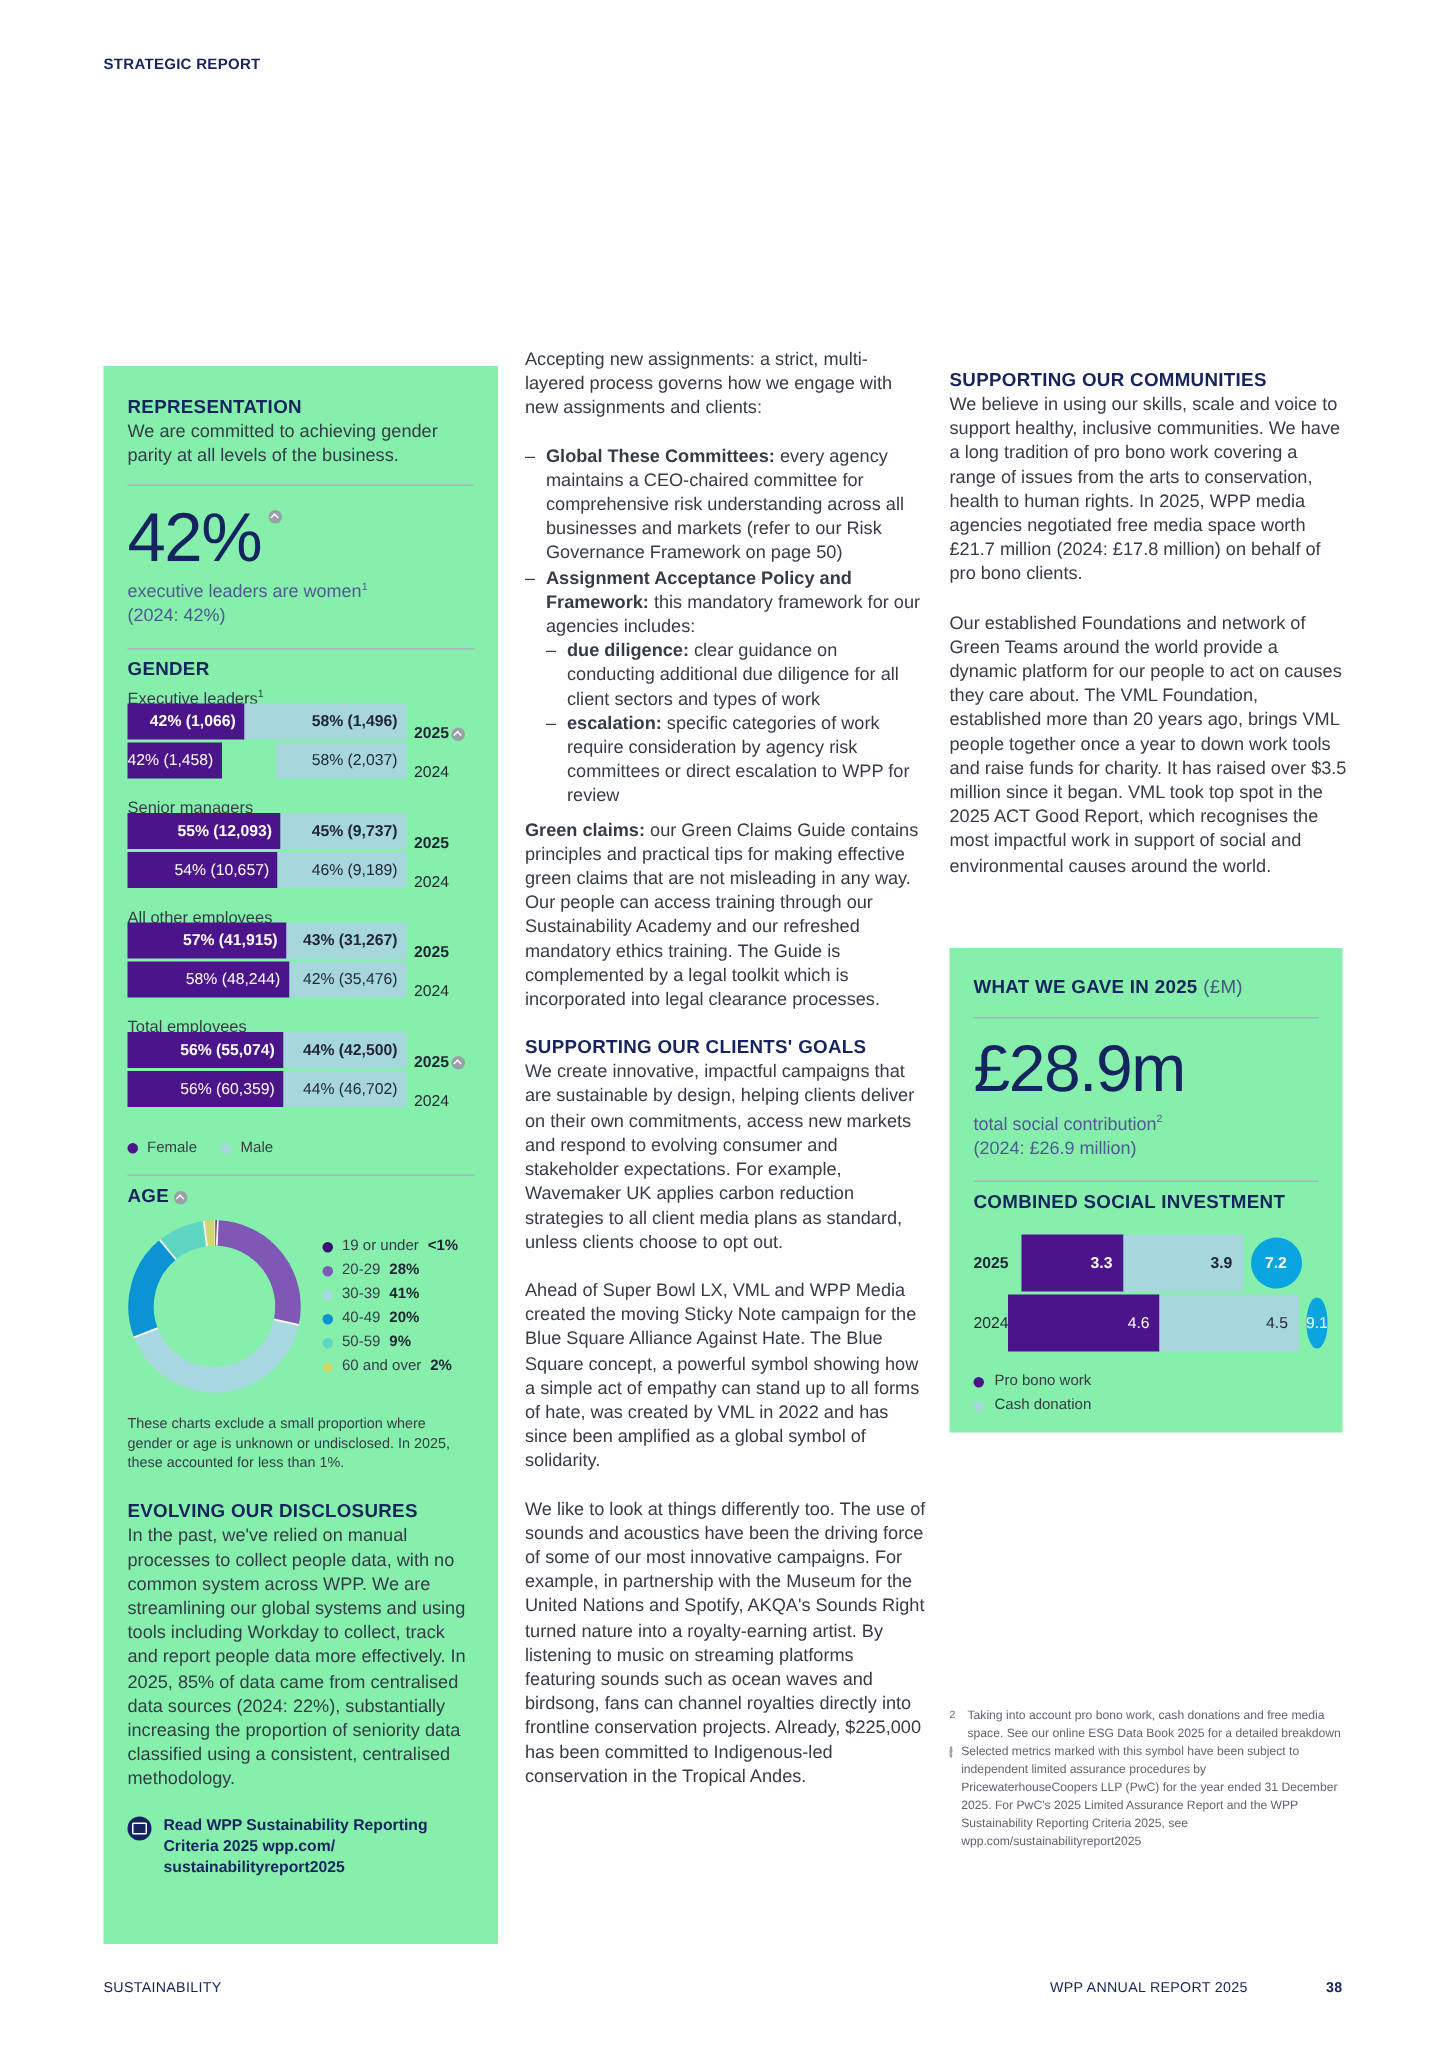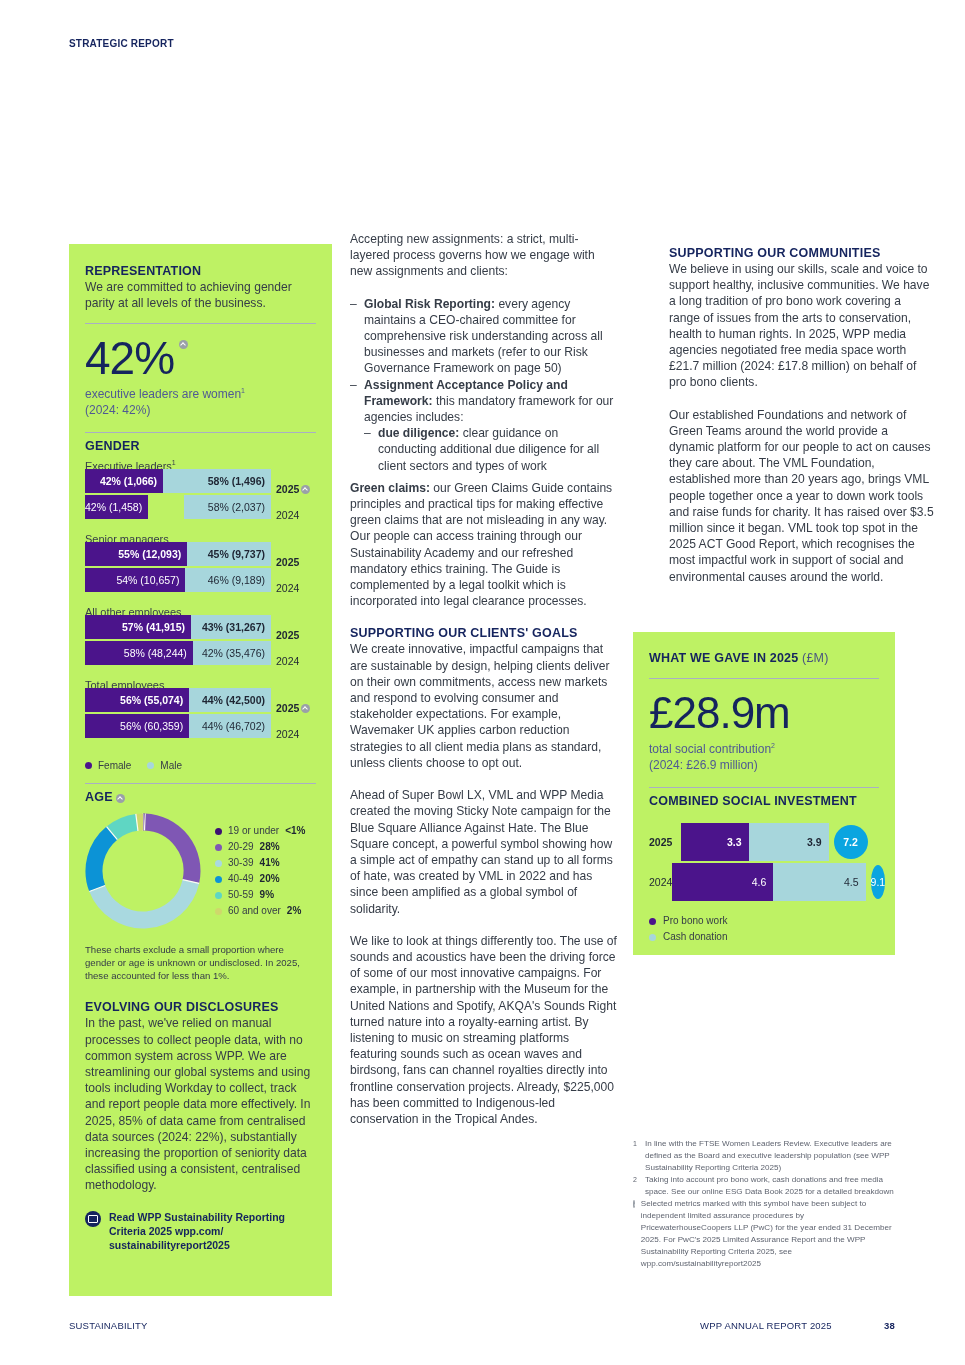--- a/index.html
+++ b/index.html
@@ -1,20 +1,20 @@
 <!DOCTYPE html>
 <html><head>
 <meta charset="utf-8">
 <style>
   * { box-sizing: border-box; margin: 0; padding: 0; }
   html, body { width: 965px; height: 1365px; background: #ffffff; }
   body { position: relative; font-family: "Liberation Sans", "DejaVu Sans", sans-serif; color: #333a44; overflow: hidden; }
   .top-label { position: absolute; left: 69px; top: 38px; font-size: 10px; font-weight: bold; color: #15245e; letter-spacing: 0.2px; }
 
-  .panel { position: absolute; background: #bef264; }
+  .panel { position: absolute; background: #86efac; }
   .panel-left { left: 69px; top: 244px; width: 263px; height: 1052px; padding: 20px 16px 0 16px; }
   .panel-right { left: 633px; top: 632px; width: 262px; height: 323px; padding: 19px 16px 0 16px; }
 
   h3.sec { font-size: 12.5px; font-weight: bold; color: #15245e; letter-spacing: 0.2px; line-height: 15px; }
   h3.sec .light { font-weight: normal; color: #4a5580; }
   p.body, .body { font-size: 12.1px; line-height: 16.2px; color: #353c47; }
   .rule { height: 1px; background: #a9afc4; margin: 12px 0 10px 0; }
 
   .big-num { font-size: 46px; font-weight: 300; color: #15245e; line-height: 48px; letter-spacing: -1px; position: relative; display: inline-block; }
   .assure { display: inline-block; width: 9px; height: 9px; border-radius: 50%; background: #9aa0a8; position: relative; vertical-align: middle; }
@@ -43,21 +43,21 @@
   .age-legend b { font-weight: bold; color: #1e2533; }
   .note { font-size: 9.6px; line-height: 13px; color: #353c47; margin-top: 14px; }
 
   .link-row { display: flex; gap: 8px; margin-top: 16px; }
   .link-icon { width: 16px; height: 16px; border-radius: 50%; background: #15245e; flex: none; position: relative; margin-top: 1px; }
   .link-icon::after { content: ""; position: absolute; left: 3px; top: 4px; width: 8px; height: 6px; border: 1.2px solid #fff; border-radius: 1px; }
   .link-text { font-size: 10.5px; line-height: 14px; font-weight: bold; color: #15245e; }
 
   .col { position: absolute; }
   .col-mid { left: 350px; top: 231px; width: 268px; }
-  .col-right { left: 669px; top: 246px; width: 265px; }
+  .col-right { left: 633px; top: 246px; width: 265px; }
   .dash-list { list-style: none; margin-top: 16px; }
   .dash-list > li { position: relative; padding-left: 14px; }
   .dash-list > li::before { content: "–"; position: absolute; left: 0; top: 0; }
   .dash-list ul { list-style: none; }
   .dash-list ul li { position: relative; padding-left: 14px; }
   .dash-list ul li::before { content: "–"; position: absolute; left: 0; }
   .gap { height: 16px; }
 
   .social-wrap { margin-top: 2px; }
   .soc-row { display: flex; align-items: center; height: 38px; margin-bottom: 2px; }
@@ -244,24 +244,25 @@
   <p class="body">In the past, we've relied on manual processes to collect people data, with no common system across WPP. We are streamlining our global systems and using tools including Workday to collect, track and report people data more effectively. In 2025, 85% of data came from centralised data sources (2024: 22%), substantially increasing the proportion of seniority data classified using a consistent, centralised methodology.</p>
   <div class="link-row">
     <span class="link-icon"></span>
     <span class="link-text">Read WPP Sustainability Reporting Criteria 2025 wpp.com/ sustainabilityreport2025</span>
   </div>
 </div>
 
 <div class="col col-mid body">
   <p>Accepting new assignments: a strict, multi-layered process governs how we engage with new assignments and clients:</p>
   <ul class="dash-list">
-    <li><b>Global Risk Reporting:</b><span> every agency maintains a CEO-chaired committee for comprehensive risk understanding across all businesses and markets (refer to our Risk Governance Framework on page 50)</span></li>
+    <li><b>Global These Committees:</b><span> every agency maintains a CEO-chaired committee for comprehensive risk understanding across all businesses and markets (refer to our Risk Governance Framework on page 50)</span></li>
     <li><b>Assignment Acceptance Policy and Framework:</b><span> this mandatory framework for our agencies includes:</span>
       <ul>
         <li><b>due diligence:</b><span> clear guidance on conducting additional due diligence for all client sectors and types of work</span></li>
+        <li><b>escalation:</b><span> specific categories of work require consideration by agency risk committees or direct escalation to WPP for review</span></li>
       </ul>
     </li>
   </ul>
   <p style="margin-top:6px;"><b>Green claims:</b><span> our Green Claims Guide contains principles and practical tips for making effective green claims that are not misleading in any way. Our people can access training through our Sustainability Academy and our refreshed mandatory ethics training. The Guide is complemented by a legal toolkit which is incorporated into legal clearance processes.</span></p>
   <h3 class="sec" style="margin-top:17px;">SUPPORTING OUR CLIENTS' GOALS</h3>
   <p>We create innovative, impactful campaigns that are sustainable by design, helping clients deliver on their own commitments, access new markets and respond to evolving consumer and stakeholder expectations. For example, Wavemaker UK applies carbon reduction strategies to all client media plans as standard, unless clients choose to opt out.</p>
   <div class="gap"></div>
   <p>Ahead of Super Bowl LX, VML and WPP Media created the moving Sticky Note campaign for the Blue Square Alliance Against Hate. The Blue Square concept, a powerful symbol showing how a simple act of empathy can stand up to all forms of hate, was created by VML in 2022 and has since been amplified as a global symbol of solidarity.</p>
   <div class="gap"></div>
   <p>We like to look at things differently too. The use of sounds and acoustics have been the driving force of some of our most innovative campaigns. For example, in partnership with the Museum for the United Nations and Spotify, AKQA's Sounds Right turned nature into a royalty-earning artist. By listening to music on streaming platforms featuring sounds such as ocean waves and birdsong, fans can channel royalties directly into frontline conservation projects. Already, $225,000 has been committed to Indigenous-led conservation in the Tropical Andes.</p>
@@ -309,24 +310,20 @@
       </div>
     <div class="item">
         <span class="dot" style="background:#a7d6dc"></span>
         <span>Cash donation</span>
       </div>
   </div>
 </div>
 
 <div class="footnotes">
   <div class="fn">
-      <span class="mk">1</span>
-      <span>In line with the FTSE Women Leaders Review. Executive leaders are defined as the Board and executive leadership population (see WPP Sustainability Reporting Criteria 2025)</span>
-    </div>
-  <div class="fn">
       <span class="mk">2</span>
       <span>Taking into account pro bono work, cash donations and free media space. See our online ESG Data Book 2025 for a detailed breakdown</span>
     </div>
   <div class="fn">
       <span class="assure"></span>
       <span>Selected metrics marked with this symbol have been subject to independent limited assurance procedures by PricewaterhouseCoopers LLP (PwC) for the year ended 31 December 2025. For PwC's 2025 Limited Assurance Report and the WPP Sustainability Reporting Criteria 2025, see wpp.com/sustainabilityreport2025</span>
     </div>
 </div>
 
 <div class="footer left">SUSTAINABILITY</div>

